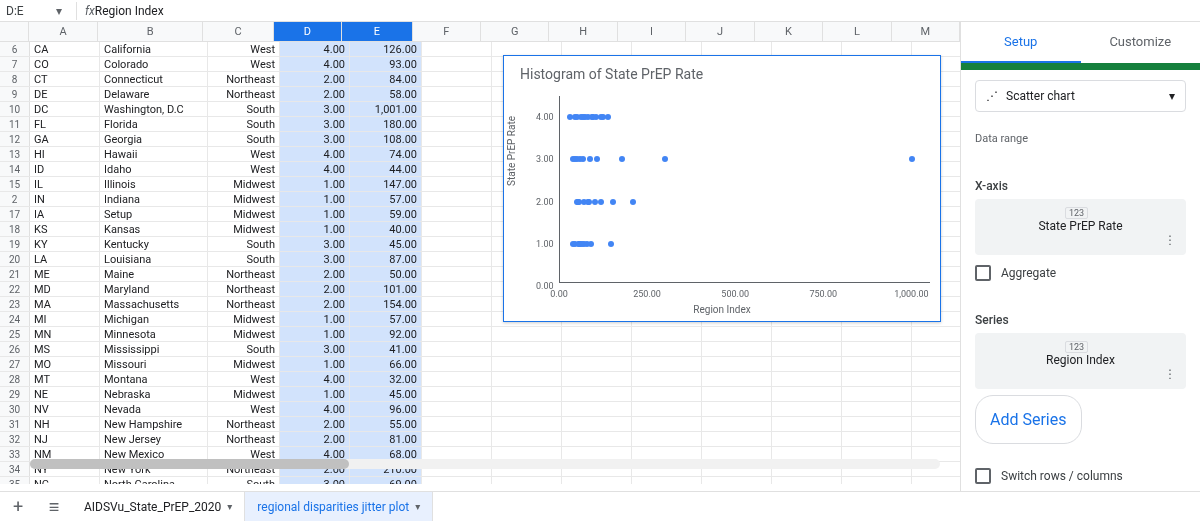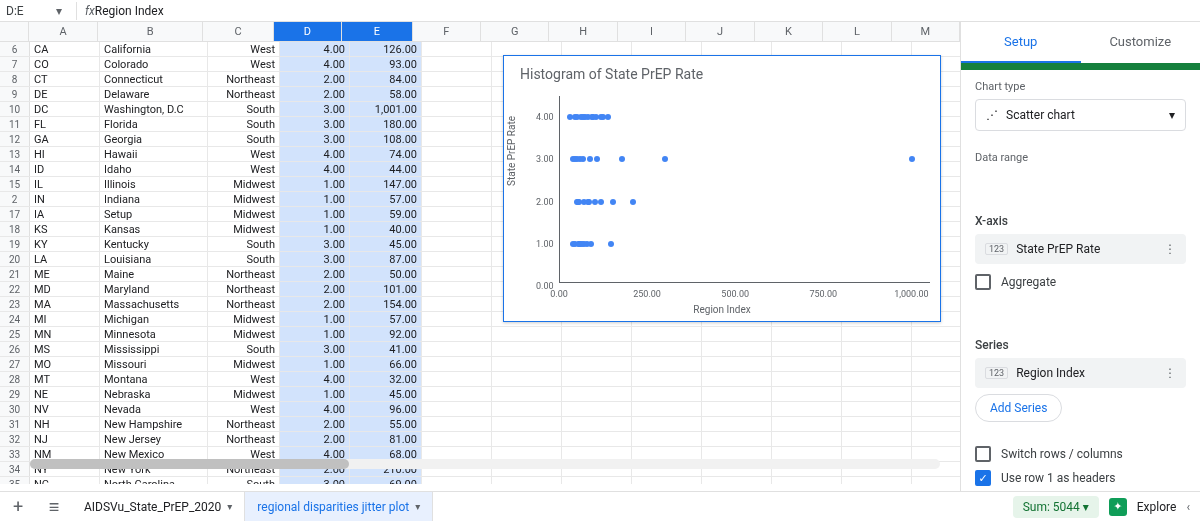--- a/index.html
+++ b/index.html
@@ -53,28 +53,28 @@
 .sum-box { background: #e6f4ea; color: #137333; padding: 4px 10px; border-radius: 4px; font-size: 12px; }
 .explore-ico { width: 18px; height: 18px; background: #0f9d58; border-radius: 3px; display: flex; align-items: center; justify-content: center; color: #fff; font-size: 11px; }
 
 .sb-tabs { display: flex; border-bottom: 7px solid #15803d; justify-content: flex-end; }
 .sb-tab { flex: 1; text-align: center; padding: 12px 0; font-size: 13px; color: #5f6368; }
 .sb-tab.active { color: #1a73e8; border-bottom: 2px solid #1a73e8; }
 .sb-section { padding: 10px 14px; }
 .sb-label { font-size: 11px; color: #5f6368; margin-bottom: 6px; }
 .sb-select { border: 1px solid #dadce0; border-radius: 4px; padding: 8px 10px; display: flex; align-items: center; justify-content: space-between; font-size: 12px; }
 .sb-input { border-bottom: 1px solid #dadce0; padding: 6px 4px; display: flex; align-items: center; justify-content: space-between; font-size: 12px; }
-.sb-head { font-size: 12px; color: #3c4043; font-weight: 500; margin: 24px 0 6px; }
-.sb-field { background: #f1f3f4; border-radius: 4px; padding: 8px 10px; display: flex; align-items: center; font-size: 12px; margin-bottom: 6px; }
+.sb-head { font-size: 12px; color: #3c4043; font-weight: 500; margin: 8px 0 6px; }
+.sb-field { background: #f1f3f4; border-radius: 4px; padding: 8px 10px; display: flex; align-items: center; font-size: 12px; margin-bottom: 6px; flex-direction: column; }
 .sb-field .tag { font-size: 9px; color: #5f6368; border: 1px solid #dadce0; border-radius: 2px; padding: 0 3px; margin-right: 8px; }
 .sb-field .menu { margin-left: auto; color: #5f6368; }
 .sb-chk { display: flex; align-items: center; font-size: 12px; color: #3c4043; padding: 4px 0; }
 .sb-chk .box { width: 16px; height: 16px; border: 2px solid #5f6368; border-radius: 2px; margin-right: 10px; display: flex; align-items: center; justify-content: center; }
 .sb-chk .box.checked { background: #1a73e8; border-color: #1a73e8; color: #fff; font-size: 11px; }
-.sb-add { border: 1px solid #dadce0; border-radius: 18px; padding: 6px 14px; font-size: 12px; color: #1a73e8; display: inline-block; }
+.sb-add { border: 1px solid #dadce0; border-radius: 18px; padding: 14px 14px; font-size: 16px; color: #1a73e8; display: inline-block; }
 </style>
 </head>
 <body>
 
 <div class="formula-bar">
   <span class="fb-cell">D:E</span>
   <span class="fb-dd">▾</span>
   <span class="fb-sep"></span>
   <span class="fb-fx">fx</span>
   <span class="fb-val">Region Index</span>
@@ -652,21 +652,20 @@
         <div class="hscroll-thumb"></div>
       </div>
   </div>
 
   <div class="sidebar">
     <div class="sb-tabs">
       <div class="sb-tab active">Setup</div>
       <div class="sb-tab">Customize</div>
     </div>
     <div class="sb-section">
-      <div class="sb-label">Chart type</div>
       <div class="sb-select">
         <span style="display:flex;align-items:center;gap:8px;">
           <span>⋰</span>
           <span>Scatter chart</span>
         </span>
         <span>▾</span>
       </div>
     </div>
     <div class="sb-section">
       <div class="sb-label">Data range</div>
@@ -717,19 +716,13 @@
   <div class="bb-btn">+</div>
   <div class="bb-btn">≡</div>
   <div class="tab">
       <span>AIDSVu_State_PrEP_2020</span>
       <span class="dd">▾</span>
     </div>
   <div class="tab active">
       <span>regional disparities jitter plot</span>
       <span class="dd">▾</span>
     </div>
-  <div class="bb-right">
-    <div class="sum-box"><span>Sum: 5044</span> ▾</div>
-    <div class="explore-ico">✦</div>
-    <span>Explore</span>
-    <span style="color:#5f6368">‹</span>
-  </div>
 </div>
 
 </body></html>

